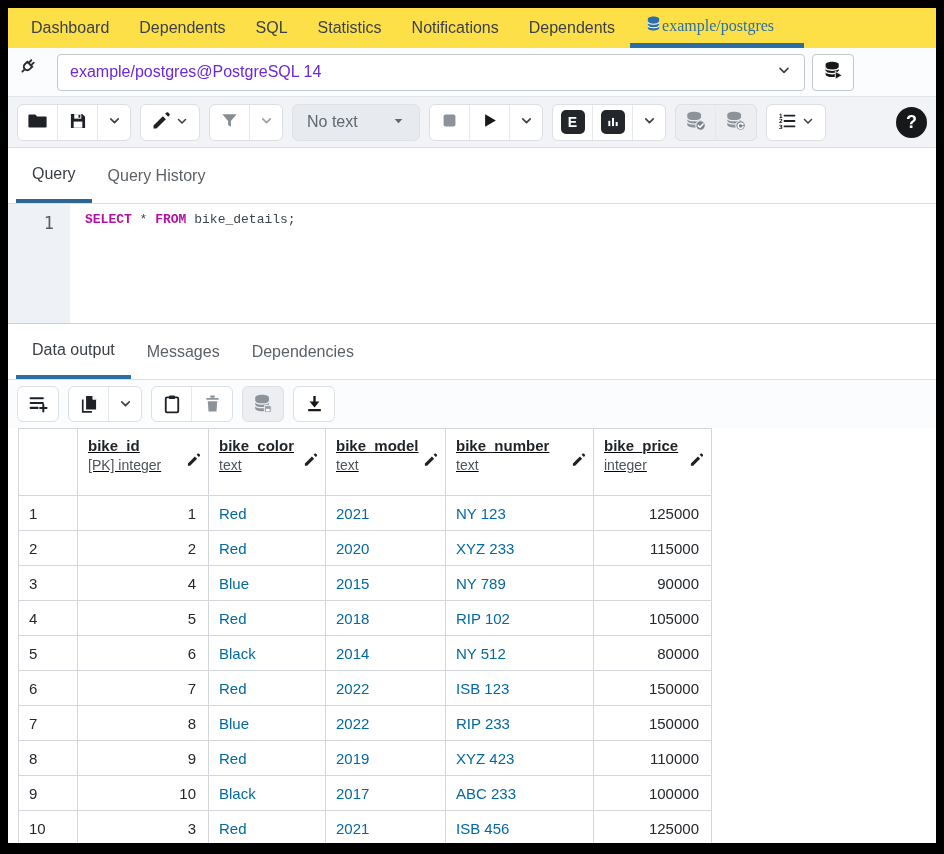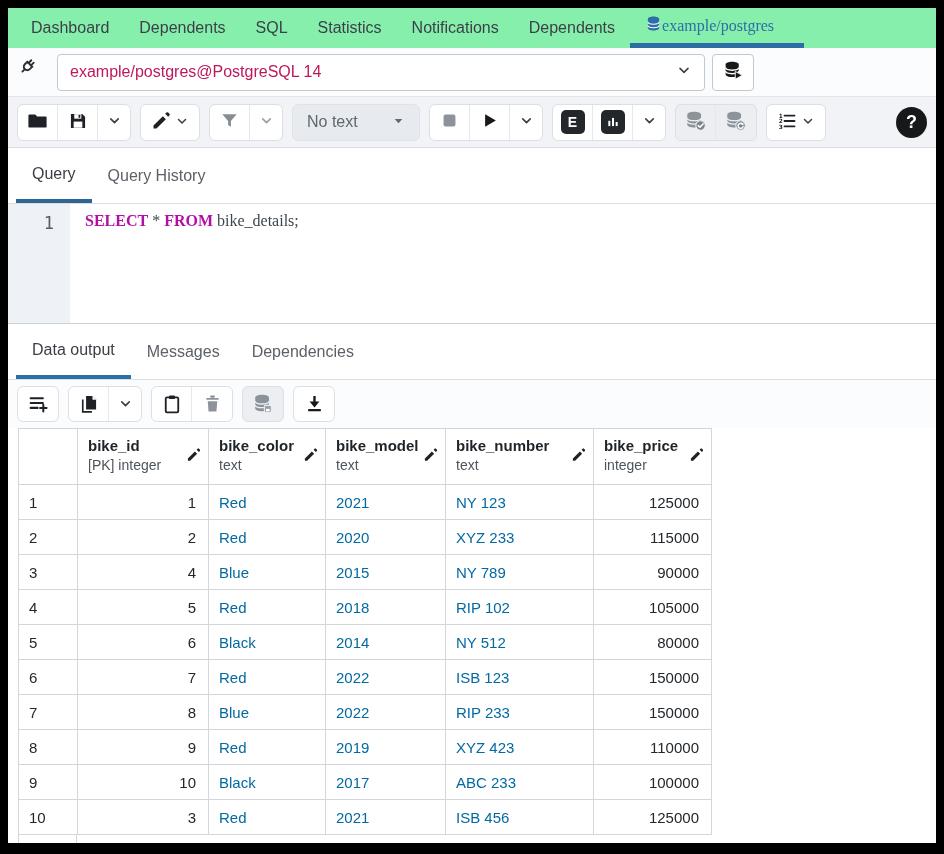--- a/index.html
+++ b/index.html
@@ -7,29 +7,29 @@
   body { font-family:"Liberation Sans","DejaVu Sans",sans-serif; }
 
   .frame {
     position:relative; width:944px; height:854px;
     background:#000;
     padding:8px 8px 11px 8px;
   }
   .app { width:100%; height:100%; background:#fff; overflow:hidden; display:flex; flex-direction:column; }
 
   
-  .tabbar { height:40px; display:flex; align-items:stretch; padding-left:8px; background:#86efac; flex-shrink:0; overflow:hidden; }
+  .tabbar { height:40px; display:flex; align-items:stretch; padding-left:8px; background:#fde047; flex-shrink:0; overflow:hidden; }
   .tab { display:flex; align-items:center; padding:0 15px; font-size:16px; color:#3c4149; cursor:default; white-space:nowrap; }
   .tab-active { color:#2c6fa6; border-bottom:5px solid #2e6da3; padding-right:30px; flex-shrink:0; }
   .tab-active .tab-lbl { margin-left:0;font-family:Liberation Serif, serif; }
 
   
   .connrow { height:49px; display:flex; align-items:center; padding:0 8px; gap:7px; background:#fbfcfd; border-bottom:1px solid #e2e5e9; flex-shrink:0; }
   .conn-plug { width:34px; height:36px; display:flex; align-items:center; justify-content:center; }
-  .conn-combo { width:648px; height:37px; background:#fff; border:1px solid #c3c8cd; border-radius:4px; display:flex; align-items:center; padding:0 12px; font-size:16px; color:#be185d; }
+  .conn-combo { width:748px; height:37px; background:#fff; border:1px solid #c3c8cd; border-radius:4px; display:flex; align-items:center; padding:0 12px; font-size:16px; color:#6d28d9; }
   .conn-combo .caret { margin-left:auto; }
   .conn-db-btn { width:42px; height:37px; background:#fff; border:1px solid #c3c8cd; border-radius:4px; display:flex; align-items:center; justify-content:center; }
 
   
   .toolbar { height:51px; background:#f1f3f6; border-bottom:1px solid #d9dde1; display:flex; align-items:center; padding:0 9px; gap:9px; flex-shrink:0; }
   .btn-group { display:flex; height:37px; background:#fff; border:1px solid #dcdfe3; border-radius:6px; overflow:hidden; }
   .btn-group.dim { background:#eceef1; }
   .tbtn { min-width:40px; padding:0 6px; display:flex; align-items:center; justify-content:center; border-right:1px solid #e6e9ec; background:transparent; border-top:none;border-bottom:none;border-left:none; }
   .tbtn:last-child { border-right:none; }
   .tbtn.narrow { min-width:32px; }
@@ -39,33 +39,33 @@
 
   
   .subtabs { height:56px; display:flex; align-items:stretch; padding-left:8px; background:#fff; border-bottom:1px solid #dadde1; flex-shrink:0; }
   .stab { display:flex; align-items:center; padding:0 16px; font-size:16px; color:#5b6167; }
   .stab.active { color:#3a3f45; border-bottom:4px solid #2e6693; }
   .subtabs.outtabs .stab.active { border-bottom-color:#2c6fa6; }
 
   
   .editor { height:120px; display:flex; background:#fff; border-bottom:1px solid #ccd1d6; flex-shrink:0; }
   .gutter { width:62px; background:#eef1f5; color:#565e66; font-family:"DejaVu Sans Mono",monospace; font-size:17px; text-align:right; padding:9px 16px 0 0; }
-  .code { flex:1; padding:8px 0 0 15px; font-family:Liberation Serif, serif; font-size:16px; color:#3e464d; white-space:pre; }
+  .code { flex:1; padding:8px 0 0 15px; font-family:Liberation Mono, monospace; font-size:13px; color:#3e464d; white-space:pre; }
   .code .kw { color:#b40fa5; font-weight:bold; }
 
   
   .otoolbar { height:48px; background:#fbfcfd; display:flex; align-items:center; padding:0 9px; gap:9px; flex-shrink:0; }
   .otoolbar .btn-group, .otoolbar .tbtn { height:36px; }
 
   
   .gridwrap { flex:1; background:#fff; padding-left:10px; overflow:hidden; }
   table.grid { border-collapse:collapse; table-layout:fixed; }
   table.grid th, table.grid td { border:1px solid #d3d7db; font-weight:normal; }
   th.corner { background:#fff; }
-  th.colhead { background:#fff; text-align:left; padding:7px 8px 9px 10px; position:relative; vertical-align:middle; }
+  th.colhead { background:#fff; text-align:left; padding:7px 8px 20px 10px; position:relative; vertical-align:middle;text-decoration:underline; }
   .hname { font-size:15px; font-weight:bold; color:#1f2428; line-height:1.35; }
   .htype { font-size:14px; color:#4d545b; line-height:1.35; }
   .colpencil { position:absolute; right:7px; top:50%; transform:translateY(-50%); }
   td.rownum { width:59px; padding:0 0 0 10px; font-size:15px; color:#23282d; height:35px; background:#fff; }
   td.al { text-align:left; padding:0 10px; font-size:15px; color:#0369a1; }
   td.ar { text-align:right; padding:0 12px; font-size:15px; color:#23282d; }
   .stubcell { width:59px; height:30px; border-left:1px solid #d3d7db; border-right:1px solid #d3d7db; border-bottom:1px solid #d3d7db; }
 
   .icon { display:block; }
 </style>

